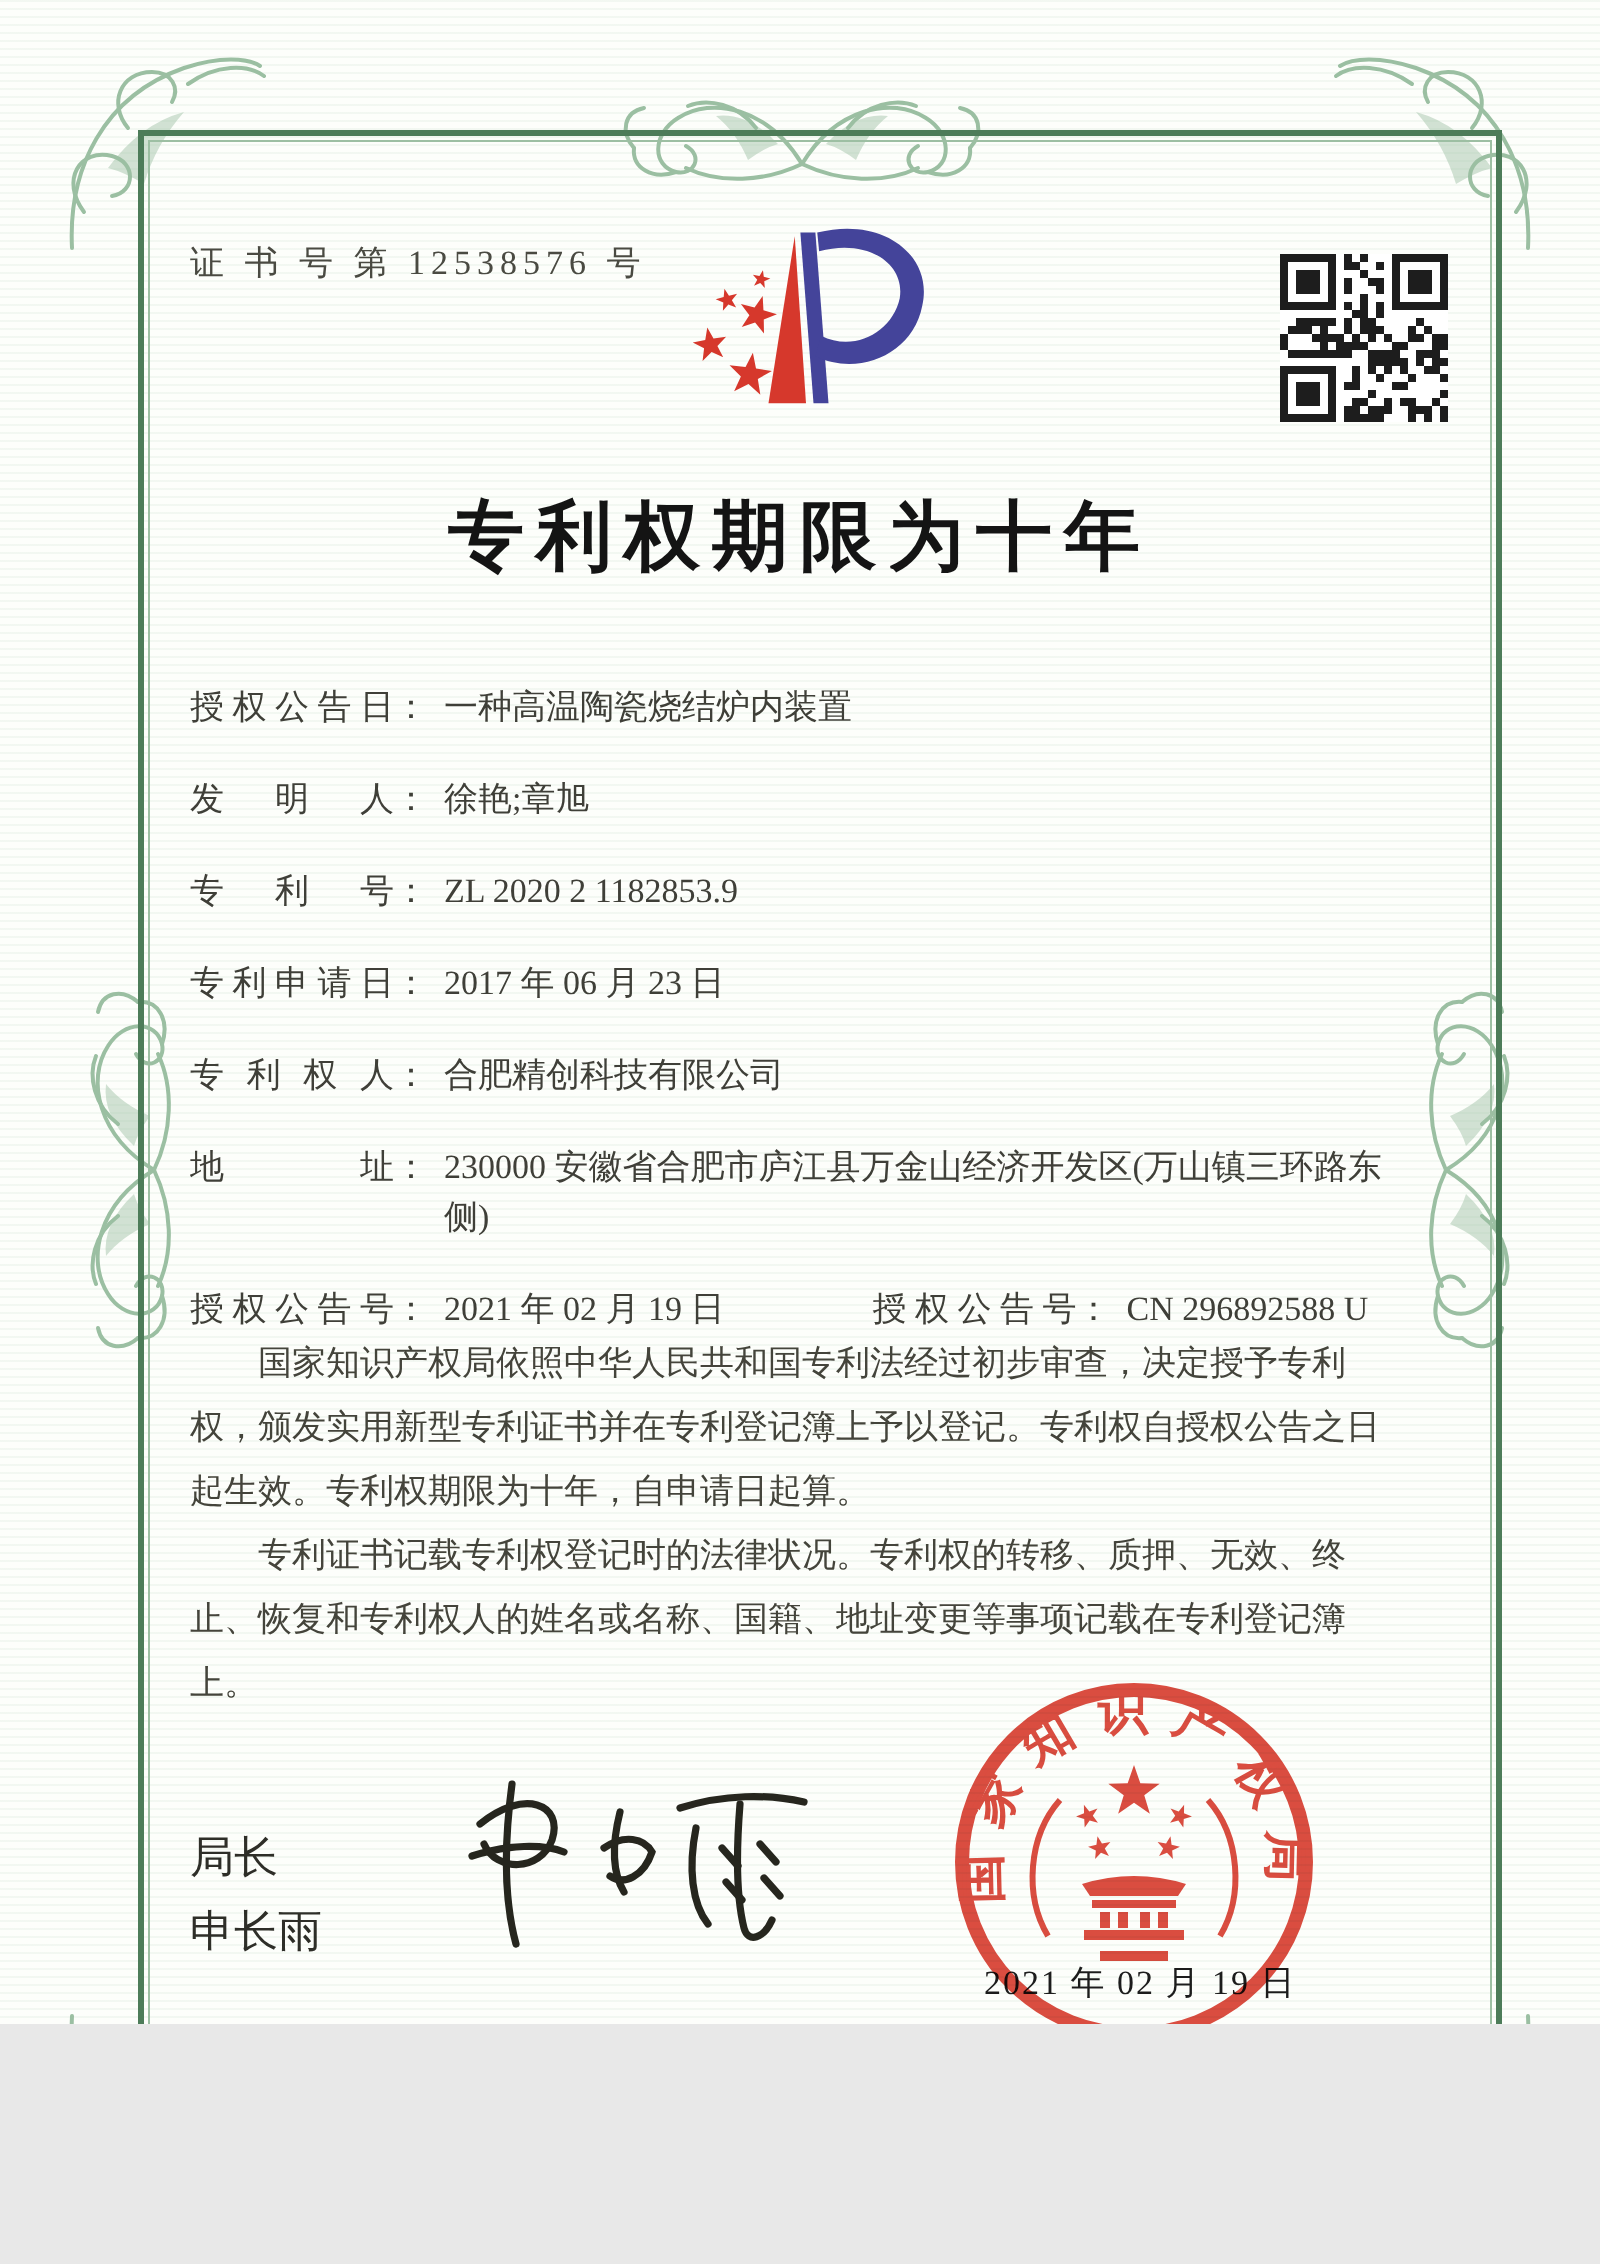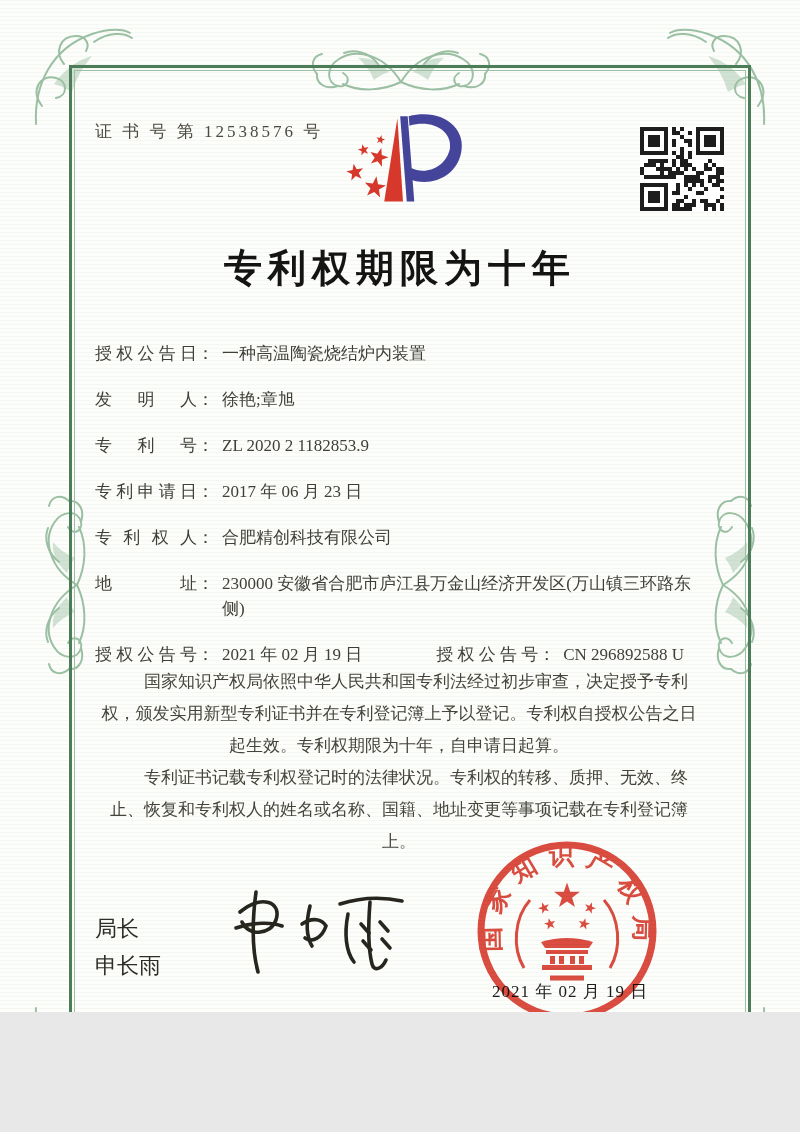--- a/index.html
+++ b/index.html
@@ -34,21 +34,21 @@
   .fields{position:absolute;left:95px;top:341px;width:612px;font-size:17px;color:var(--ink);z-index:3;}
   .frow{display:flex;margin-bottom:21px;line-height:25px;}
   .flabel{display:inline-block;width:102px;text-align:justify;text-align-last:justify;flex:none;}
   .fcolon{flex:none;margin-right:8px;}
   .fvalue{flex:1;}
   .grant-row{display:flex;margin-bottom:0;line-height:25px;}
   .grant-pair{display:flex;}
   .grant-pair.right{margin-left:74px;}
   
   .paras{position:absolute;left:95px;top:666px;width:608px;font-size:17px;line-height:32px;color:#44443b;z-index:3;}
-  .paras p{margin:0;text-indent:2em;text-align:center;}
+  .paras p{margin:0;text-indent:2em;}
   
   .signatory{position:absolute;left:95px;top:910px;font-size:22px;line-height:37px;color:#2e2e28;z-index:3;}
   .signature{position:absolute;left:222px;top:872px;z-index:4;}
   .seal-date{position:absolute;left:492px;top:980px;font-size:17px;letter-spacing:1px;color:#1c1c1c;z-index:3;white-space:nowrap;}
   .seal{position:absolute;left:462px;top:838px;z-index:4;mix-blend-mode:multiply;opacity:.9;}
   .page-num{position:absolute;left:0;top:1030px;width:100%;text-align:center;font-size:19px;letter-spacing:2px;color:#3a3a33;z-index:3;}
   .back-note{position:absolute;left:0;top:1080px;width:100%;text-align:center;font-size:17px;letter-spacing:2px;color:#3c3c34;z-index:3;}
 </style>
 </head>
 <body>

